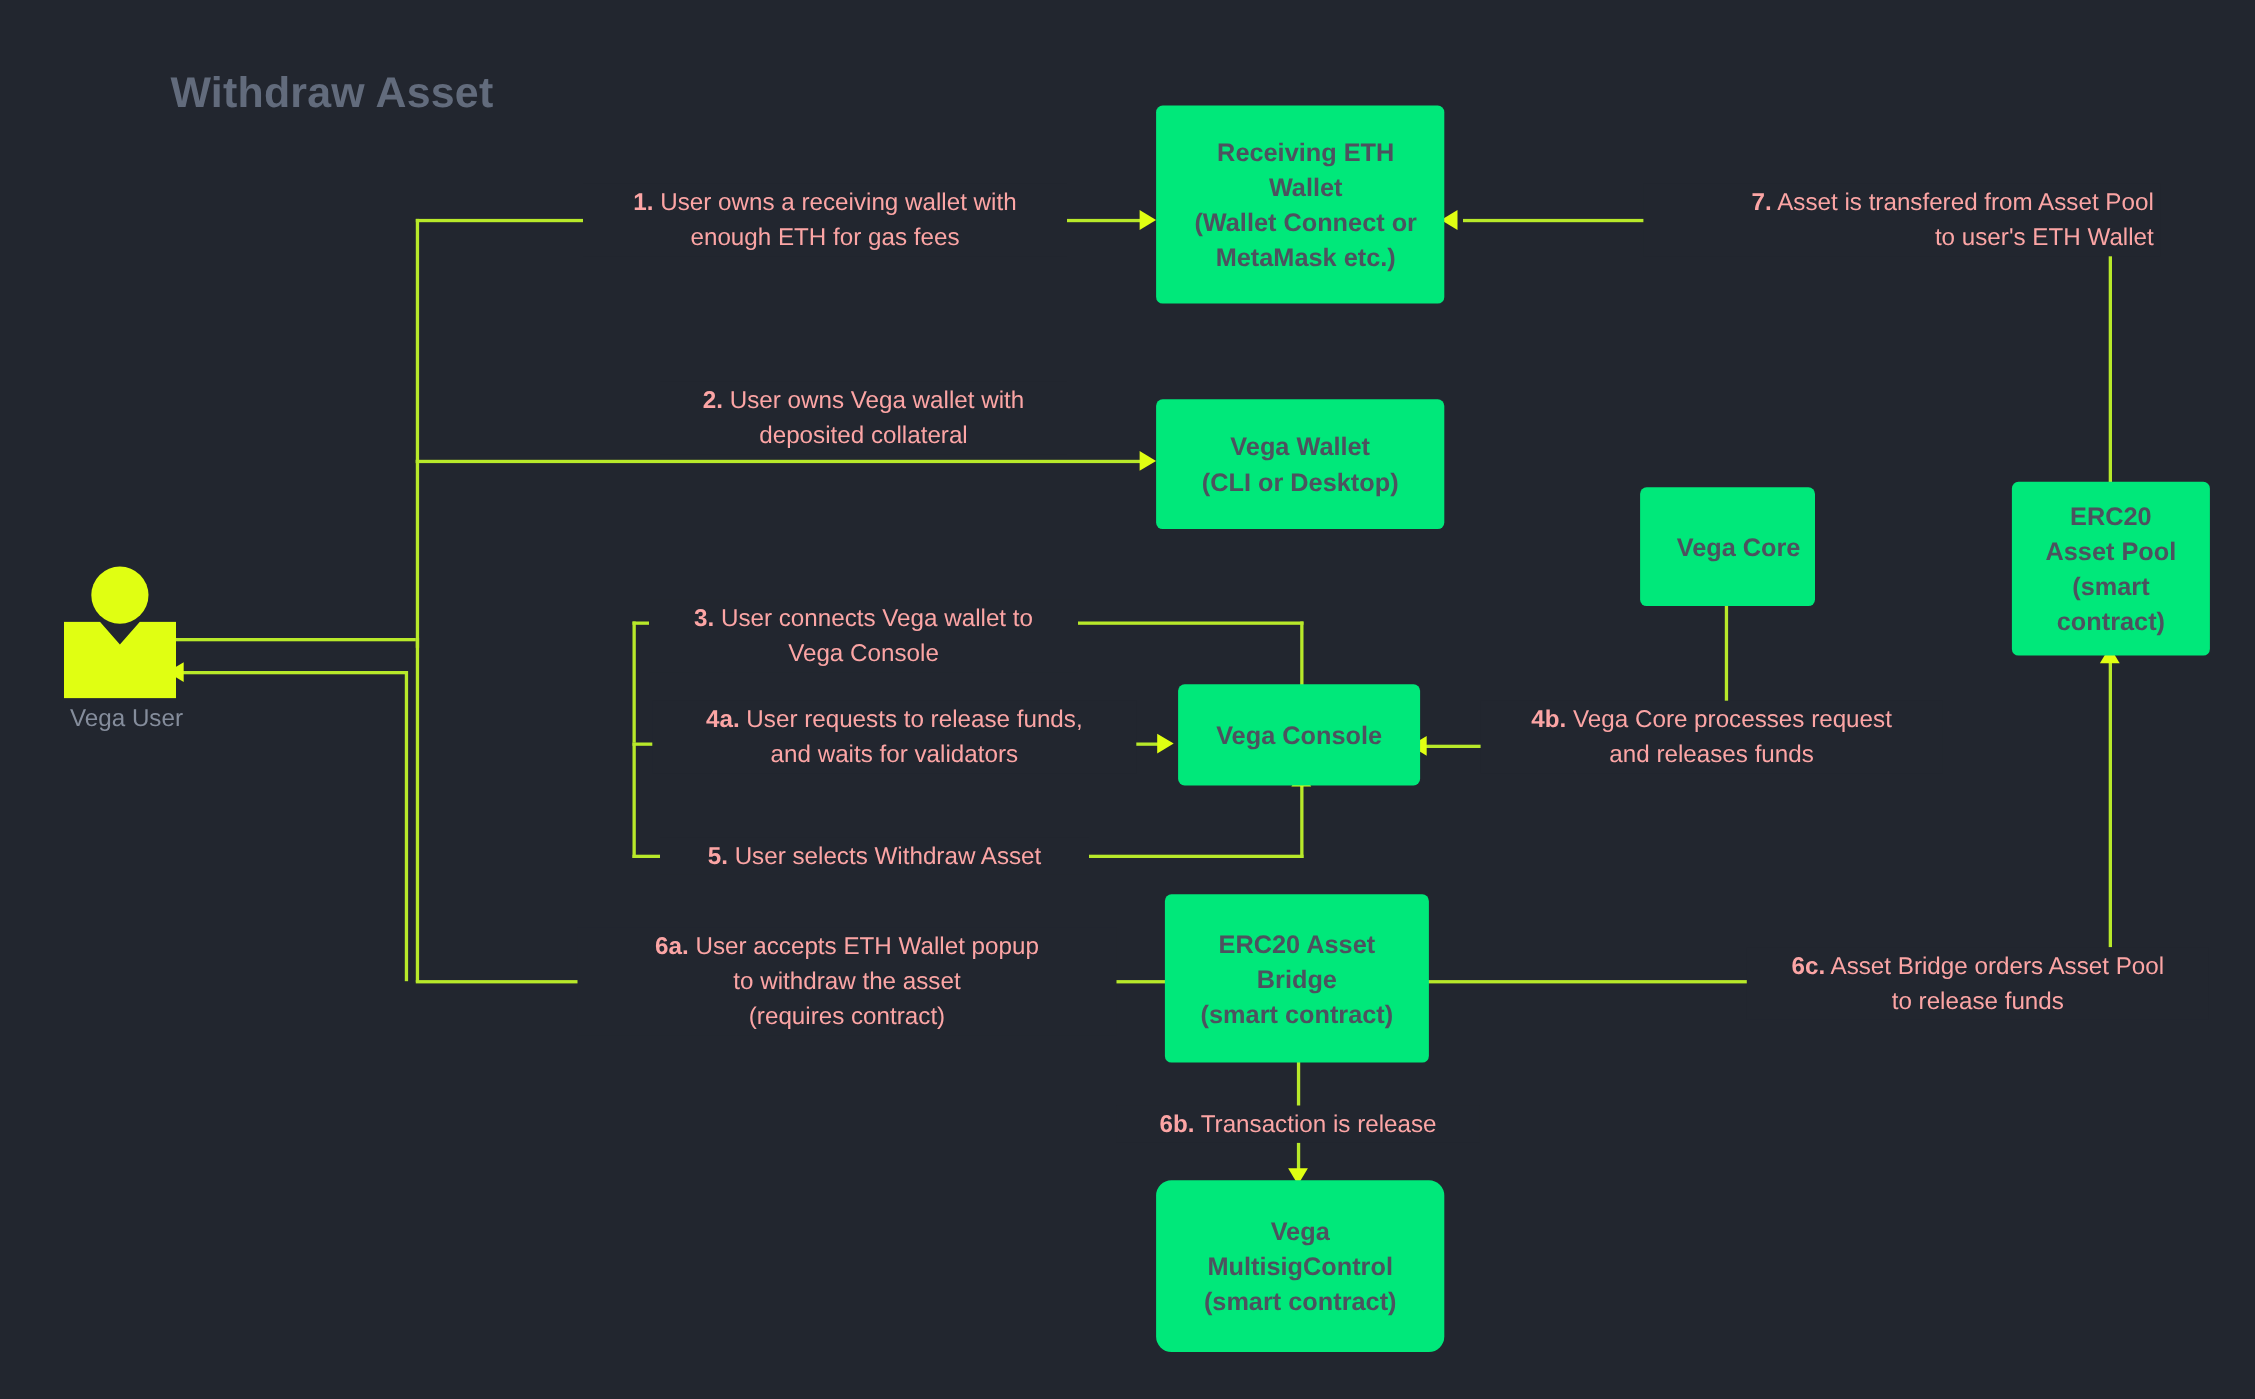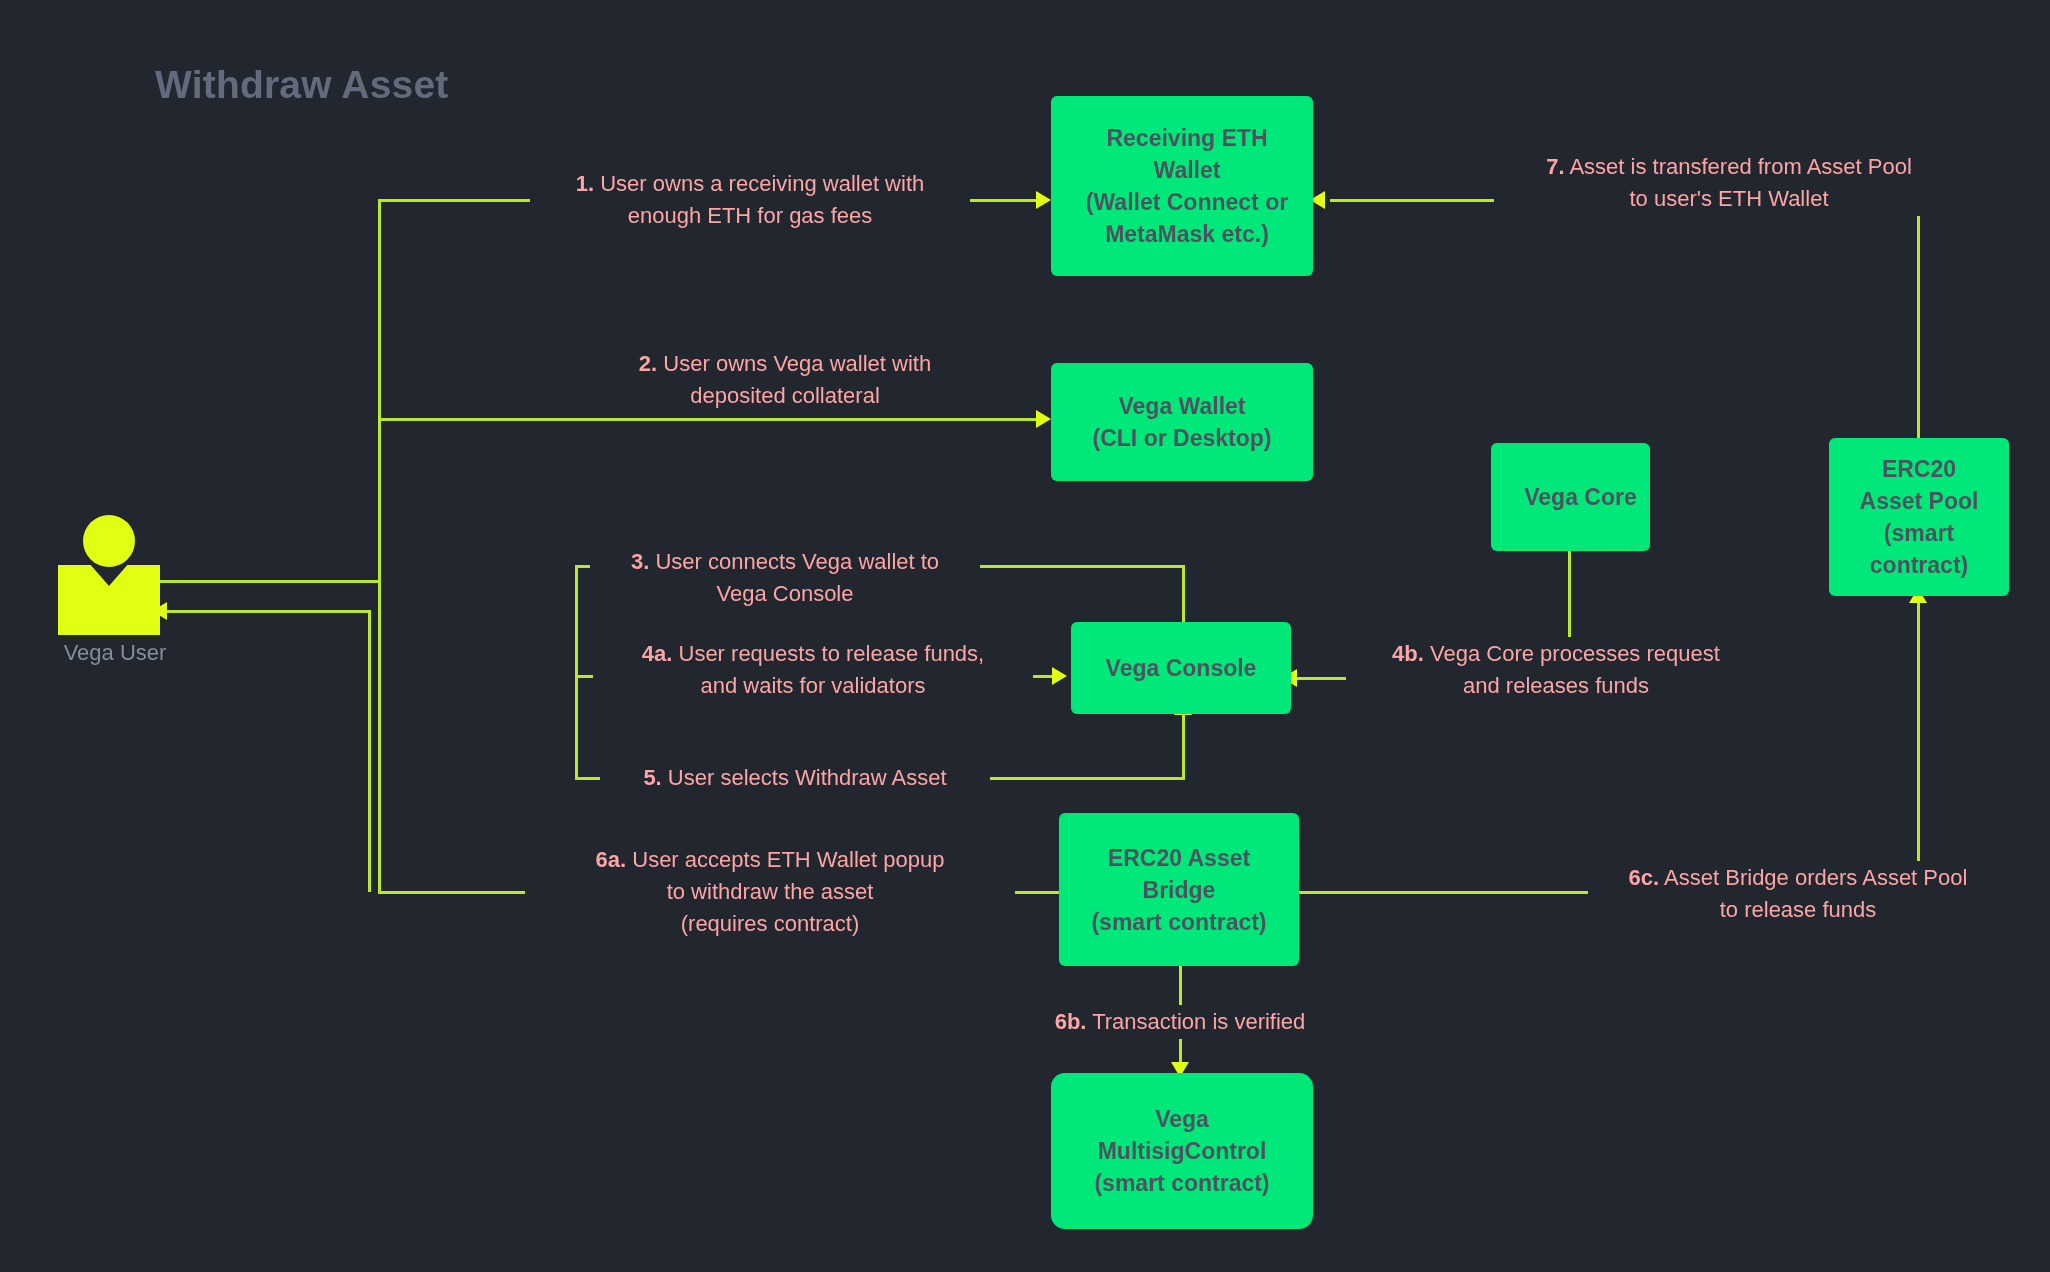--- a/index.html
+++ b/index.html
@@ -285,28 +285,28 @@
 
   <div class="edge-label" style="left:525px; top:843px; width:490px;">
     <span class="ln"><b>6a.</b>
       <span>User accepts ETH Wallet popup</span></span>
     <span class="ln">to withdraw the asset</span>
     <span class="ln">(requires contract)</span>
   </div>
 
   <div class="edge-label" style="left:1015px; top:1005px; width:330px;">
     <span class="ln"><b>6b.</b>
-      <span>Transaction is verified</span></span>
+      <span>Transaction is release</span></span>
   </div>
 
   <div class="edge-label" style="left:1588px; top:861px; width:420px;">
     <span class="ln"><b>6c.</b>
       <span>Asset Bridge orders Asset Pool</span></span>
     <span class="ln">to release funds</span>
   </div>
 
-  <div class="edge-label" style="left:1494px; top:150px; width:470px;">
+  <div class="edge-label" style="left:1494px; top:167px; width:470px;text-align:right;">
     <span class="ln"><b>7.</b>
       <span>Asset is transfered from Asset Pool</span></span>
     <span class="ln">to user's ETH Wallet</span>
   </div>
 
 </div>
 
 </body></html>

